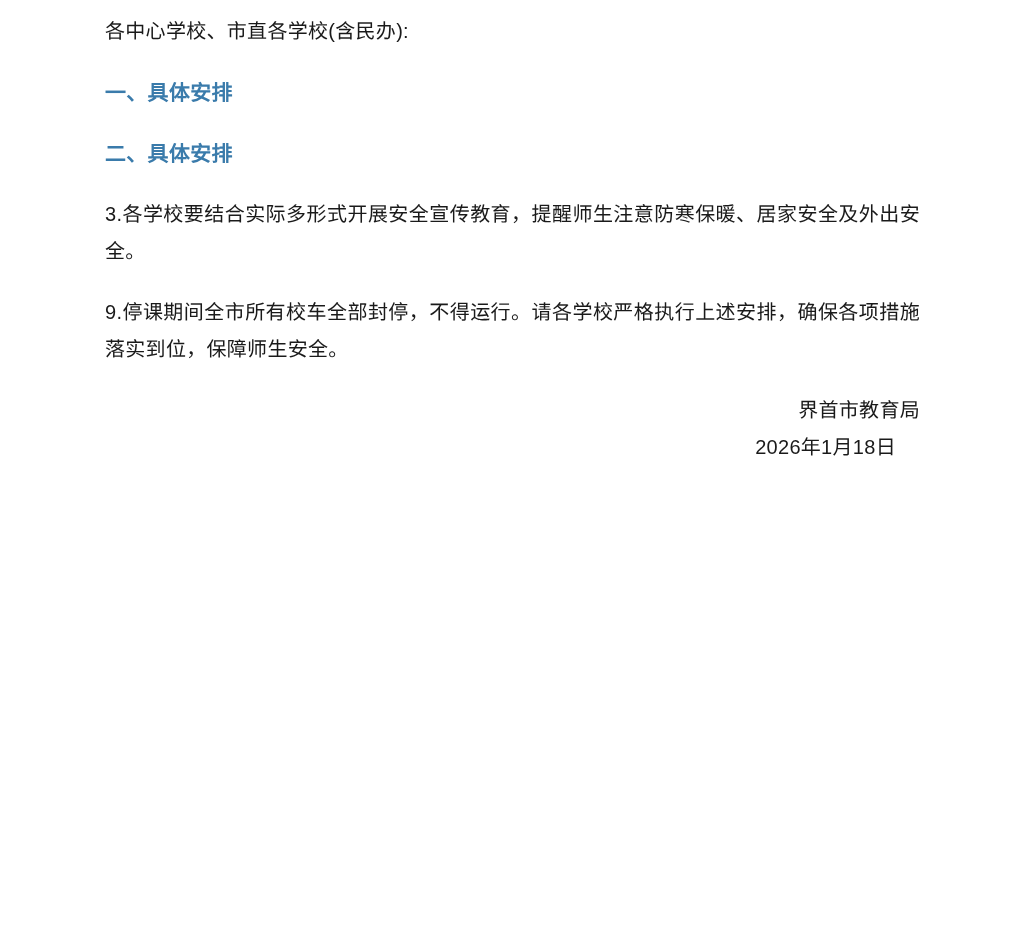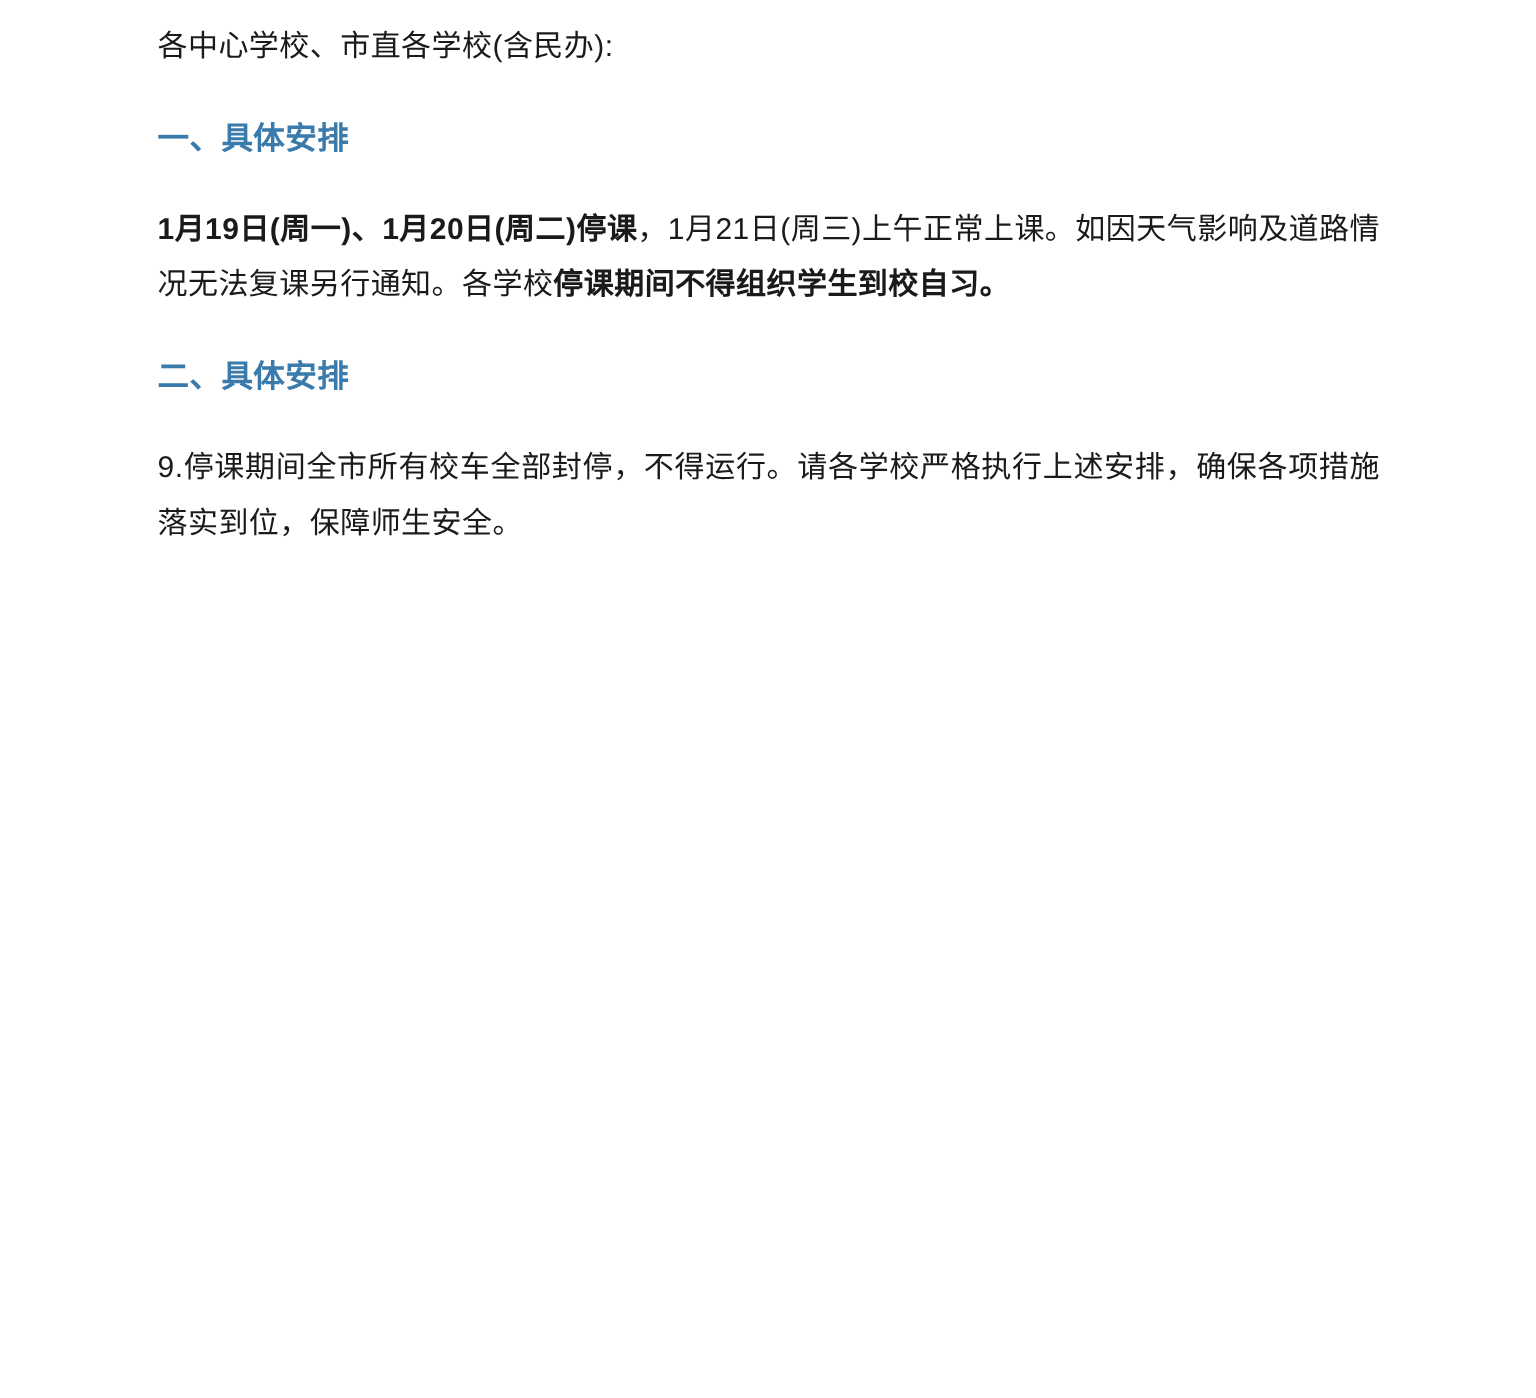--- a/index.html
+++ b/index.html
@@ -52,23 +52,27 @@
 </head>
 <body style="background: rgb(255, 255, 255);">
 
 <div class="page">
 
   <p class="para">各中心学校、市直各学校(含民办):</p>
 
 
   <h2 class="heading">一、具体安排</h2>
 
-  <p class="para"><span class="run bold">1月19日(周一)、1月20日(周二)停课</span><span class="run">，1月21日(周三)上午正常上课。如因天气影响及道路情况无法复课另行通知。各学校</span><span class="run bold">停课期间不得组织学生到校自习。</span></p>
 
   <h2 class="heading">二、具体安排</h2>
 
 
 
+  <p class="para">3.各学校要结合实际多形式开展安全宣传教育，提醒师生注意防寒保暖、居家安全及外出安全。</p>
 
   <p class="para">9.停课期间全市所有校车全部封停，不得运行。请各学校严格执行上述安排，确保各项措施落实到位，保障师生安全。</p>
 
+  <div class="signature-block">
+    <p class="sig-line">界首市教育局</p>
+    <p class="sig-line sig-date">2026年1月18日</p>
+  </div>
 
 </div>
 
 </body></html>

